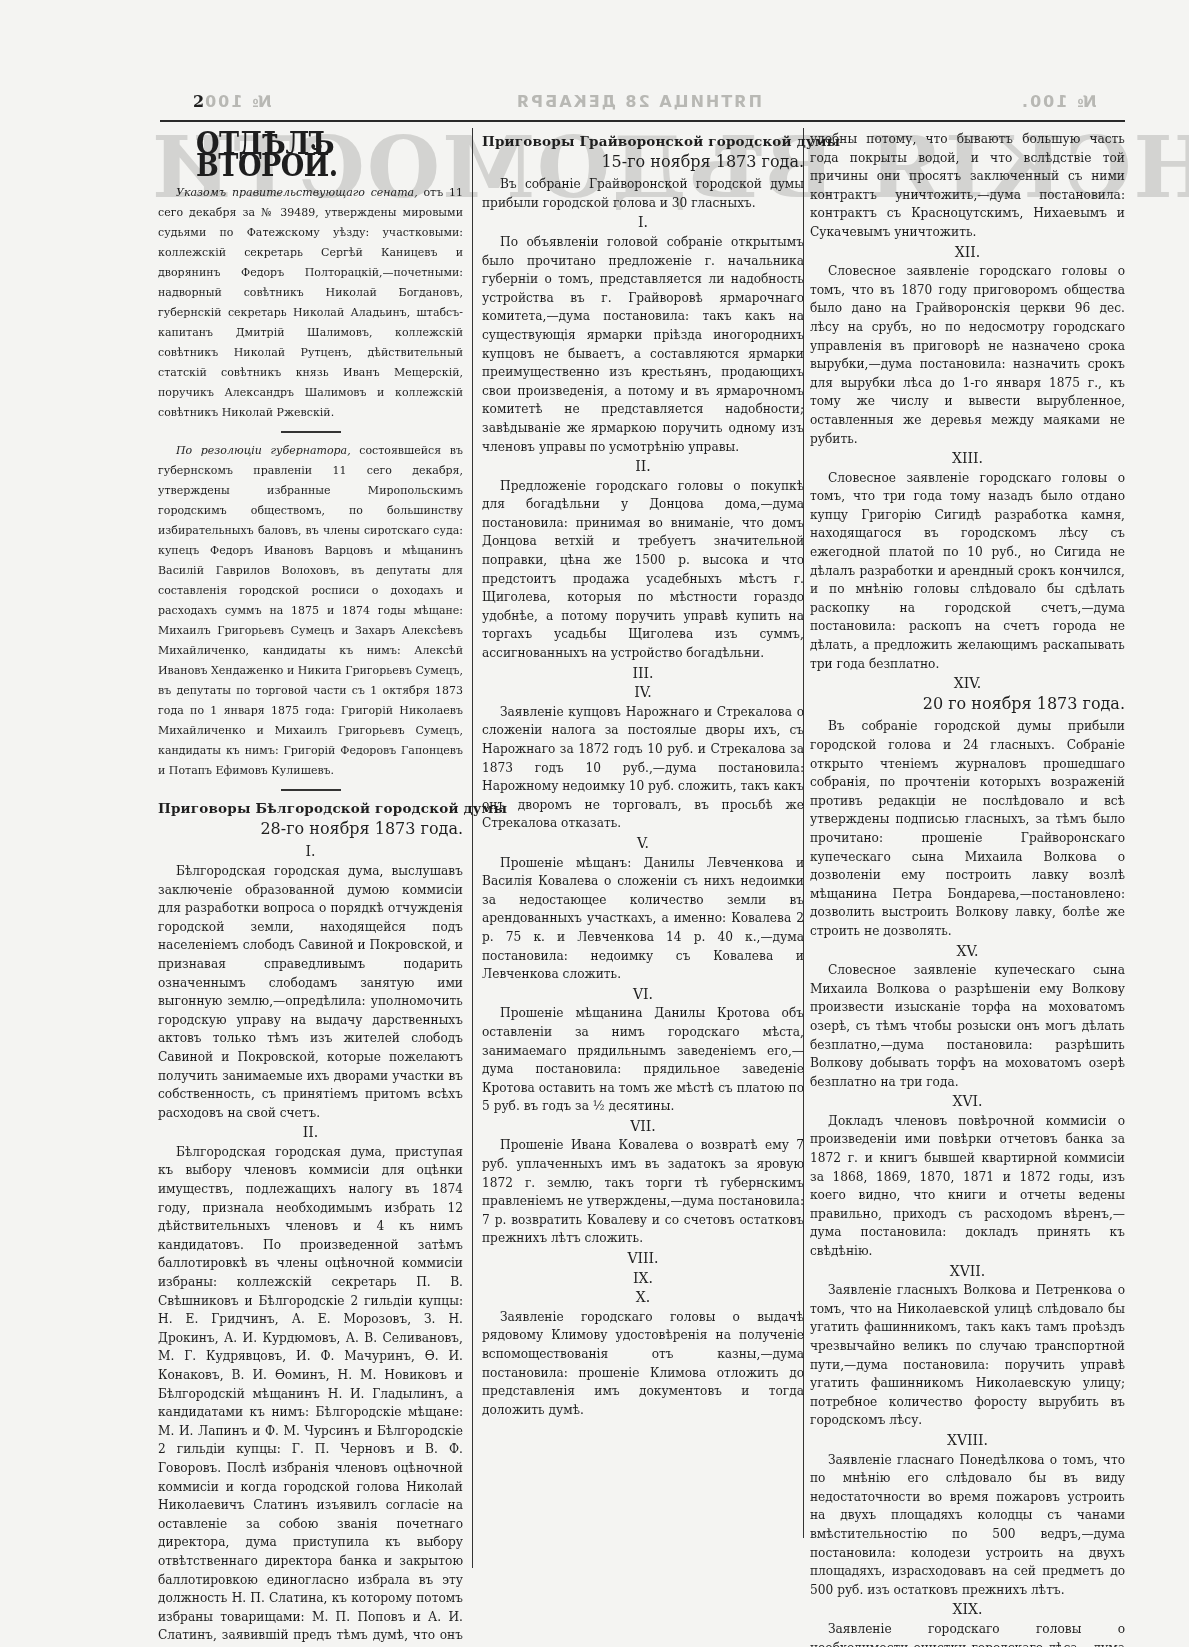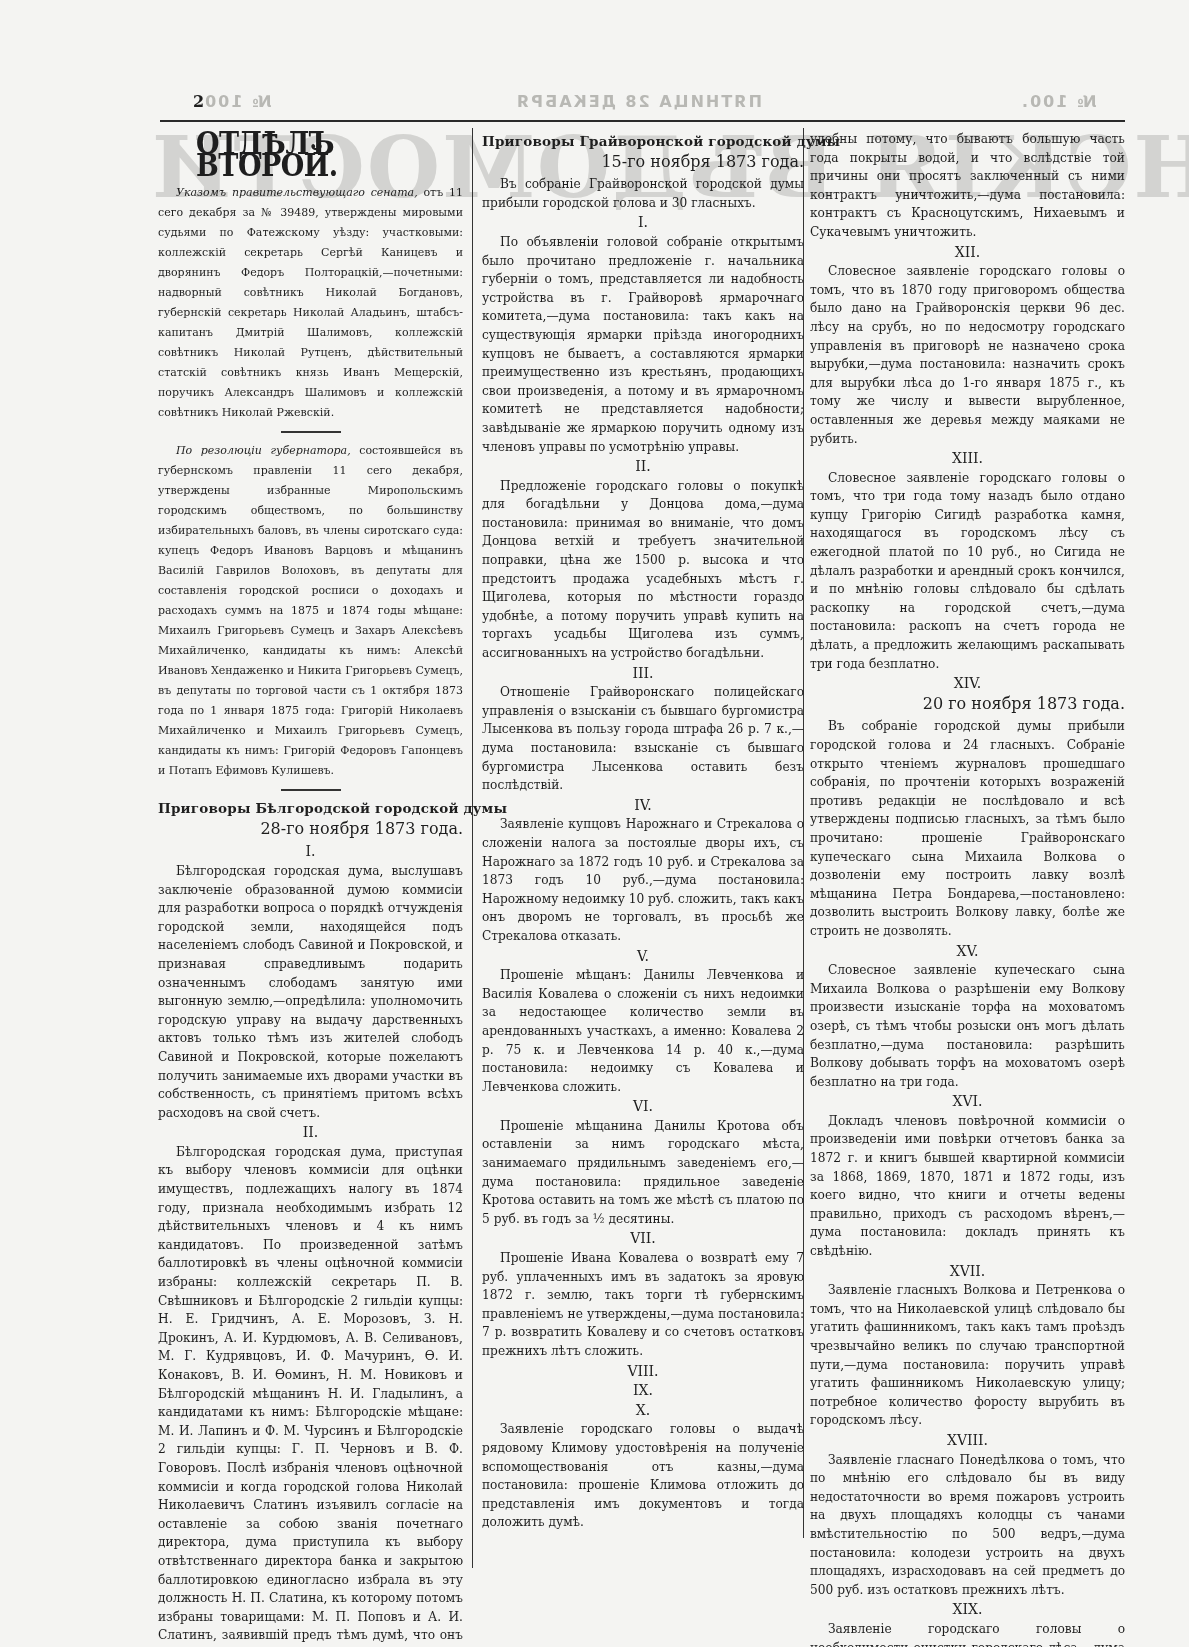--- a/index.html
+++ b/index.html
@@ -60,21 +60,20 @@
 
 <div class="col col2">
   <div class="head" style="font-size:13.5px">Приговоры Грайворонской городской думы</div>
   <div class="date">15-го ноября 1873 года.</div>
   <p>Въ собраніе Грайворонской городской думы прибыли городской голова и 30 гласныхъ.</p>
   <div class="num">I.</div>
   <p>По объявленіи головой собраніе открытымъ было прочитано предложеніе г. начальника губерніи о томъ, представляется ли надобность устройства въ г. Грайворовѣ ярмарочнаго комитета,—дума постановила: такъ какъ на существующія ярмарки пріѣзда иногороднихъ купцовъ не бываетъ, а составляются ярмарки преимущественно изъ крестьянъ, продающихъ свои произведенія, а потому и въ ярмарочномъ комитетѣ не представляется надобности; завѣдываніе же ярмаркою поручить одному изъ членовъ управы по усмотрѣнію управы.</p>
   <div class="num">II.</div>
   <p>Предложеніе городскаго головы о покупкѣ для богадѣльни у Донцова дома,—дума постановила: принимая во вниманіе, что домъ Донцова ветхій и требуетъ значительной поправки, цѣна же 1500 р. высока и что предстоитъ продажа усадебныхъ мѣстъ г. Щиголева, которыя по мѣстности гораздо удобнѣе, а потому поручить управѣ купить на торгахъ усадьбы Щиголева изъ суммъ, ассигнованныхъ на устройство богадѣльни.</p>
   <div class="num">III.</div>
-  <p>Отношеніе Грайворонскаго полицейскаго управленія о взысканіи съ бывшаго бургомистра Лысенкова въ пользу города штрафа 26 р. 7 к.,—дума постановила: взысканіе съ бывшаго бургомистра Лысенкова оставить безъ послѣдствій.</p>
   <div class="num">IV.</div>
   <p>Заявленіе купцовъ Нарожнаго и Стрекалова о сложеніи налога за постоялые дворы ихъ, съ Нарожнаго за 1872 годъ 10 руб. и Стрекалова за 1873 годъ 10 руб.,—дума постановила: Нарожному недоимку 10 руб. сложить, такъ какъ онъ дворомъ не торговалъ, въ просьбѣ же Стрекалова отказать.</p>
   <div class="num">V.</div>
   <p>Прошеніе мѣщанъ: Данилы Левченкова и Василія Ковалева о сложеніи съ нихъ недоимки за недостающее количество земли въ арендованныхъ участкахъ, а именно: Ковалева 2 р. 75 к. и Левченкова 14 р. 40 к.,—дума постановила: недоимку съ Ковалева и Левченкова сложить.</p>
   <div class="num">VI.</div>
   <p>Прошеніе мѣщанина Данилы Кротова объ оставленіи за нимъ городскаго мѣста, занимаемаго прядильнымъ заведеніемъ его,—дума постановила: прядильное заведеніе Кротова оставить на томъ же мѣстѣ съ платою по 5 руб. въ годъ за ½ десятины.</p>
   <div class="num">VII.</div>
   <p>Прошеніе Ивана Ковалева о возвратѣ ему 7 руб. уплаченныхъ имъ въ задатокъ за яровую 1872 г. землю, такъ торги тѣ губернскимъ правленіемъ не утверждены,—дума постановила: 7 р. возвратить Ковалеву и со счетовъ остатковъ прежнихъ лѣтъ сложить.</p>
   <div class="num">VIII.</div>
   <div class="num">IX.</div>

